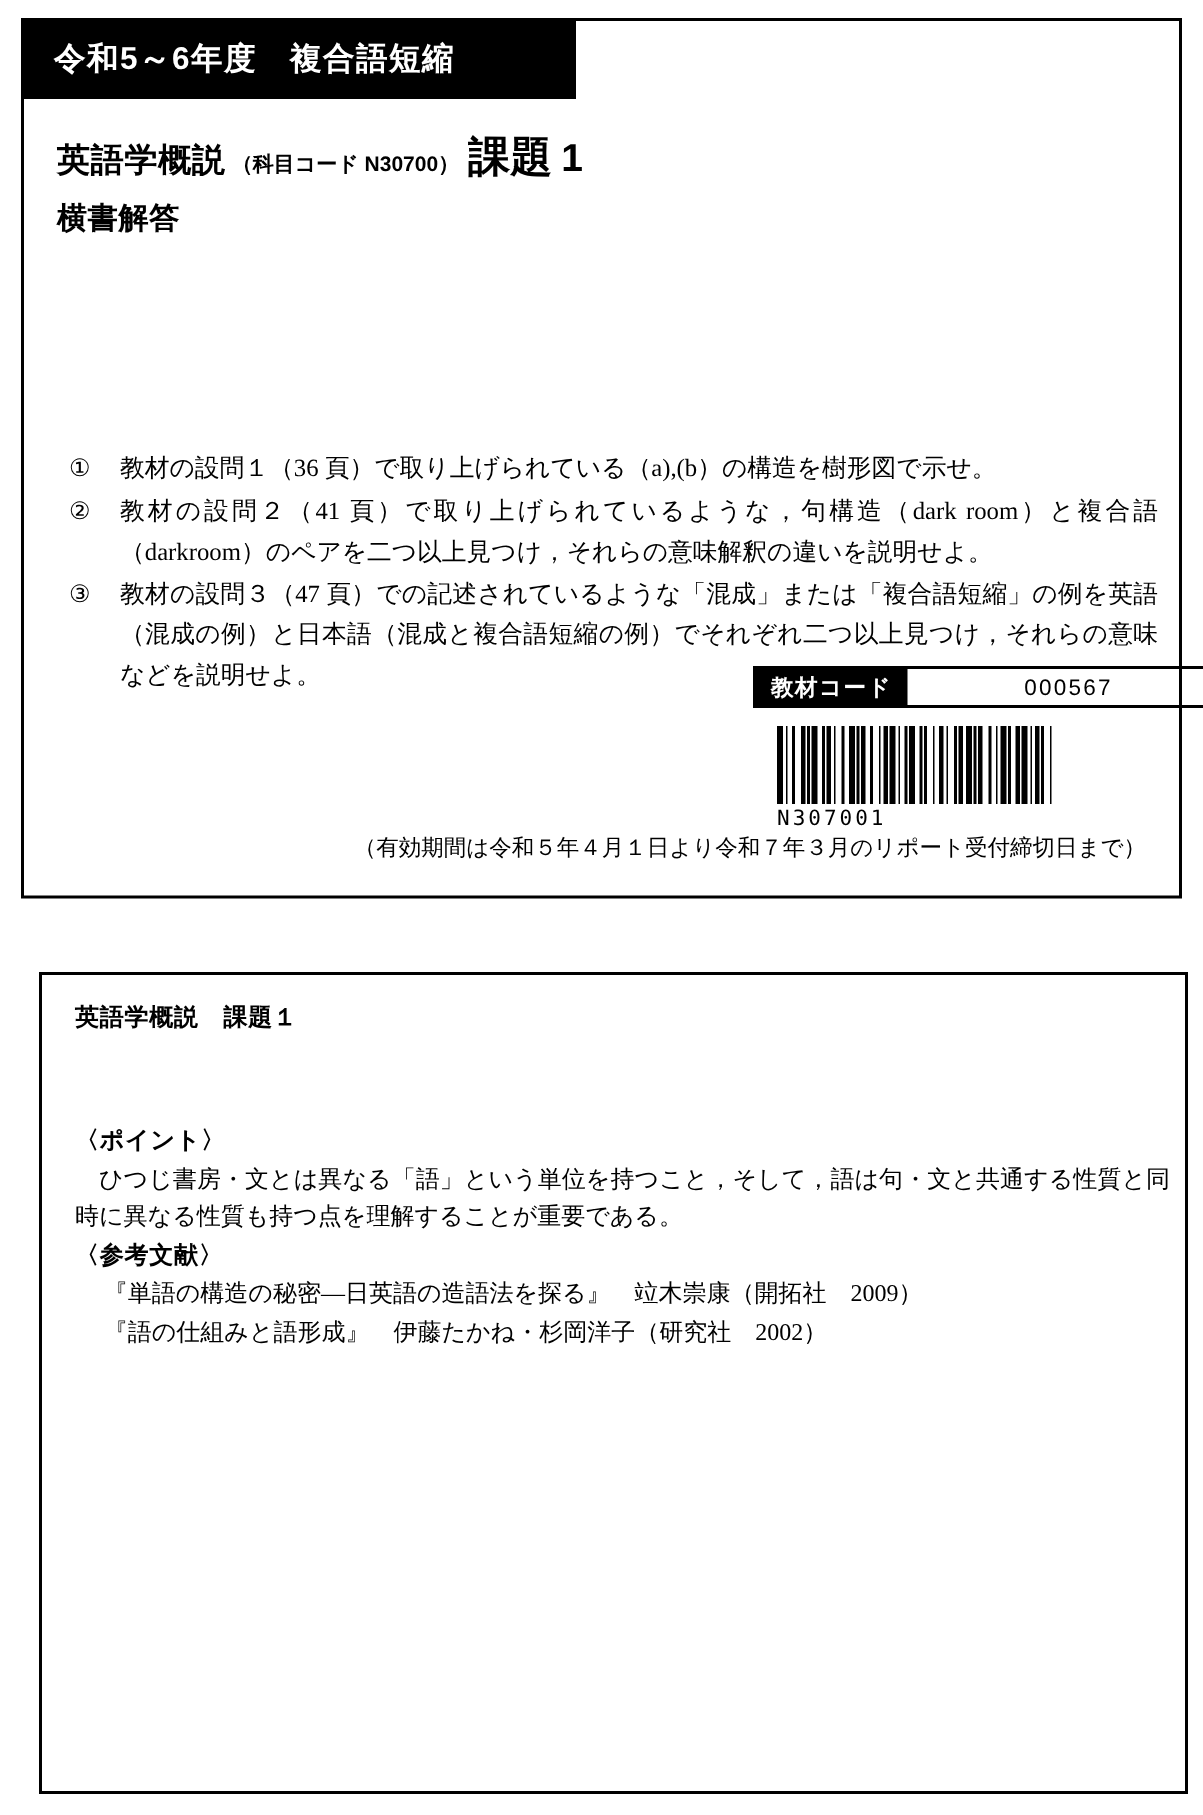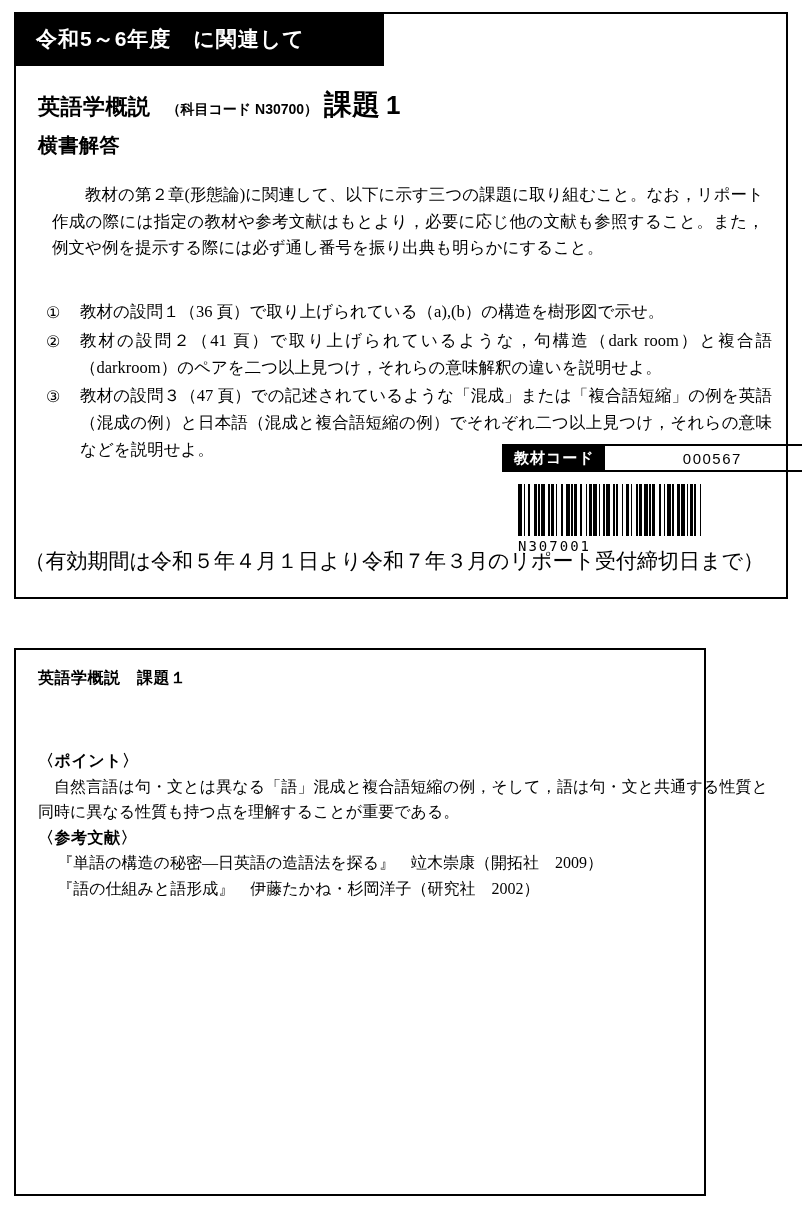--- a/index.html
+++ b/index.html
@@ -22,23 +22,23 @@
     background: #fff;
     box-sizing: border-box;
   }
   #top-card {
     left: 14px;
     top: 12px;
     width: 774px;
     height: 587px;
   }
   #bottom-card {
-    left: 14px;
+    left: 26px;
     top: 648px;
-    width: 692px;
+    width: 766px;
     height: 548px;
   }
 
   
   .header-bar {
     position: absolute;
     left: -2px;
     top: -2px;
     width: 370px;
     height: 54px;
@@ -66,21 +66,21 @@
     font-family: "Liberation Sans", "DejaVu Sans", sans-serif;
   }
   .title-main {
     font-weight: bold;
     font-size: 22px;
     letter-spacing: 0.5px;
   }
   .title-code {
     font-weight: bold;
     font-size: 14px;
-    margin-left: 16px;
+    margin-left: 4px;
   }
   .title-kadai {
     font-weight: bold;
     font-size: 28px;
     margin-left: 6px;
   }
   .title-num {
     font-weight: bold;
     font-size: 26px;
     margin-left: 6px;
@@ -186,21 +186,21 @@
     width: 244px;
     font-family: "DejaVu Sans Mono", "Liberation Mono", monospace;
     font-size: 14px;
     letter-spacing: 2px;
   }
 
   .validity {
     position: absolute;
     right: 22px;
     bottom: 22px;
-    font-size: 21px;
+    font-size: 15px;
   }
 
   
   .b-title {
     position: absolute;
     left: 22px;
     top: 18px;
     font-family: "Liberation Sans", "DejaVu Sans", sans-serif;
     font-weight: bold;
     font-size: 16px;
@@ -240,33 +240,32 @@
   .ref-line {
     padding-left: 1.2em;
   }
 </style>
 </head>
 <body>
 
 <div class="card" id="top-card">
 
   <div class="header-bar">
-    <span class="label">令和5～6年度　に関連して</span>
+    <span class="label">令和5～6年度　複合語短縮</span>
   </div>
 
   <div class="title-row">
     <span class="title-main">英語学概説</span>
     <span class="title-code">（科目コード N30700）</span>
     <span class="title-kadai">課題</span>
     <span class="title-num">1</span>
   </div>
 
   <div class="subtitle">横書解答</div>
 
-  <div class="lead">教材の第２章(形態論)に関連して、以下に示す三つの課題に取り組むこと。なお，リポート作成の際には指定の教材や参考文献はもとより，必要に応じ他の文献も参照すること。また，例文や例を提示する際には必ず通し番号を振り出典も明らかにすること。</div>
 
   <div class="items">
     <div class="item">
       <span class="item-num">①</span>
       <span class="item-body">教材の設問１（36 頁）で取り上げられている（a),(b）の構造を樹形図で示せ。</span>
     </div>
     <div class="item">
       <span class="item-num">②</span>
       <span class="item-body">教材の設問２（41 頁）で取り上げられているような，句構造（dark room）と複合語（darkroom）のペアを二つ以上見つけ，それらの意味解釈の違いを説明せよ。</span>
     </div>
@@ -366,20 +365,20 @@
   <div class="barcode-text">N307001</div>
 
   <div class="validity">（有効期間は令和５年４月１日より令和７年３月のリポート受付締切日まで）</div>
 </div>
 
 <div class="card" id="bottom-card">
   <div class="b-title">英語学概説　課題１</div>
 
   <div class="b-body">
     <div class="sec-head">〈ポイント〉</div>
-    <div class="b-para">自然言語は句・文とは異なる「語」混成と複合語短縮の例，そして，語は句・文と共通する性質と同時に異なる性質も持つ点を理解することが重要である。</div>
+    <div class="b-para">ひつじ書房・文とは異なる「語」という単位を持つこと，そして，語は句・文と共通する性質と同時に異なる性質も持つ点を理解することが重要である。</div>
 
 
     <div class="sec-head">〈参考文献〉</div>
     <div class="ref-line">『単語の構造の秘密―日英語の造語法を探る』　竝木崇康（開拓社　2009）</div>
     <div class="ref-line">『語の仕組みと語形成』　伊藤たかね・杉岡洋子（研究社　2002）</div>
   </div>
 </div>
 
 </body></html>

